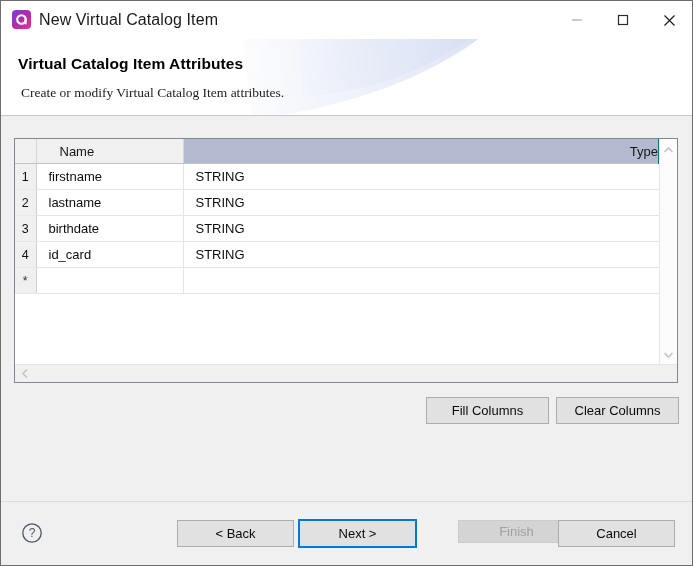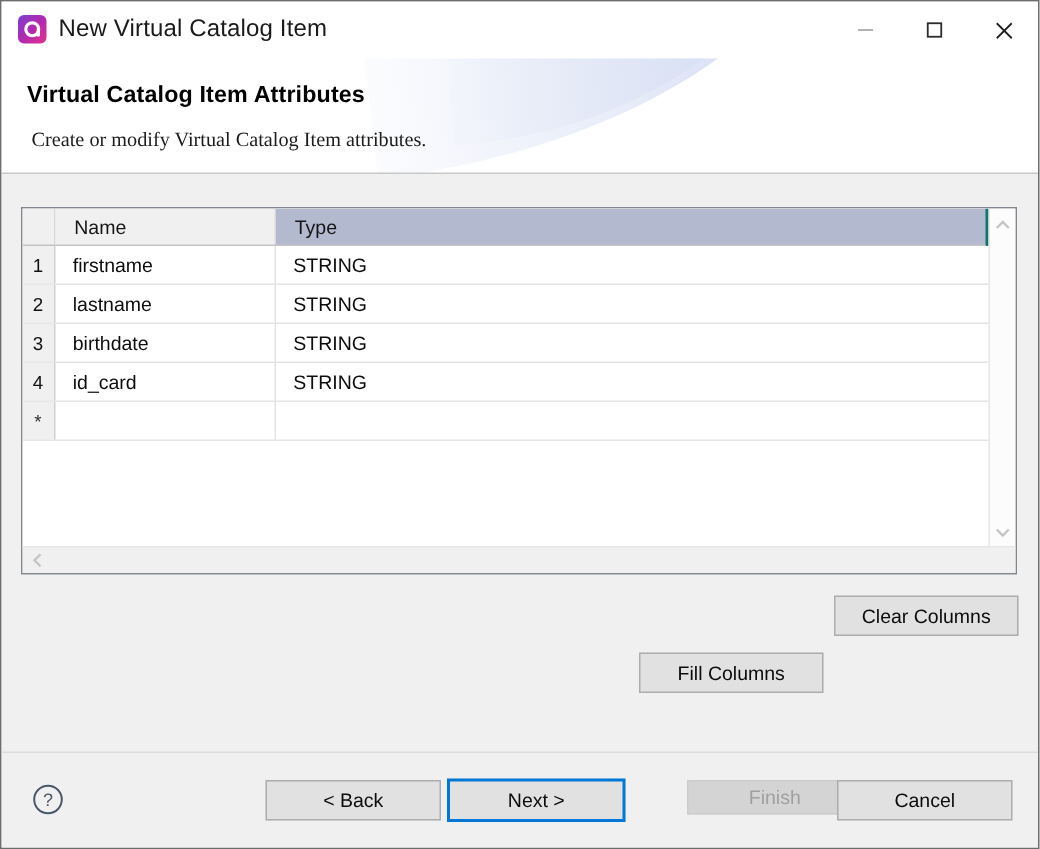--- a/index.html
+++ b/index.html
@@ -178,30 +178,31 @@
     text-align: left;
     font-size: 13px;
     overflow: hidden;
     white-space: nowrap;
   }
   table.grid th {
     border-right: 1px solid #d7d7d7;
     border-bottom: 1px solid #c3c3c3;
     background: #f0f0f0;
     color: #161616;
-    padding-left: 13px;
+    padding-left: 23px;
     height: 24px;
   }
   table.grid th.hdr-corner {
     padding-left: 0;
     background: #f0f0f0;
   }
   table.grid th.hdr-sel {
     background: #b3bad0;
-    border-right: 6px solid #0f766e;
+    border-right: 4px solid #0f766e;
+    text-align: right;
   }
   table.grid td.num {
     background: #f0f0f0;
     border-right: 1px solid #d0d0d0;
     border-bottom: 1px solid #e8e8e8;
     text-align: center;
     font-size: 12.5px;
     color: #111111;
   }
   table.grid td.cell {
@@ -282,21 +283,20 @@
     color: #a0a0a0;
     border: 1px solid #cccccc;
     background: #d4d4d4;
   }
   .btn-fill {
     position: absolute;
     left: 425px;
     top: 281px;
     width: 123px;
     height: 27px;
-    margin-top: 38px;
   }
   .btn-clear {
     position: absolute;
     left: 555px;
     top: 281px;
     width: 123px;
     height: 27px;
   }
 
   

